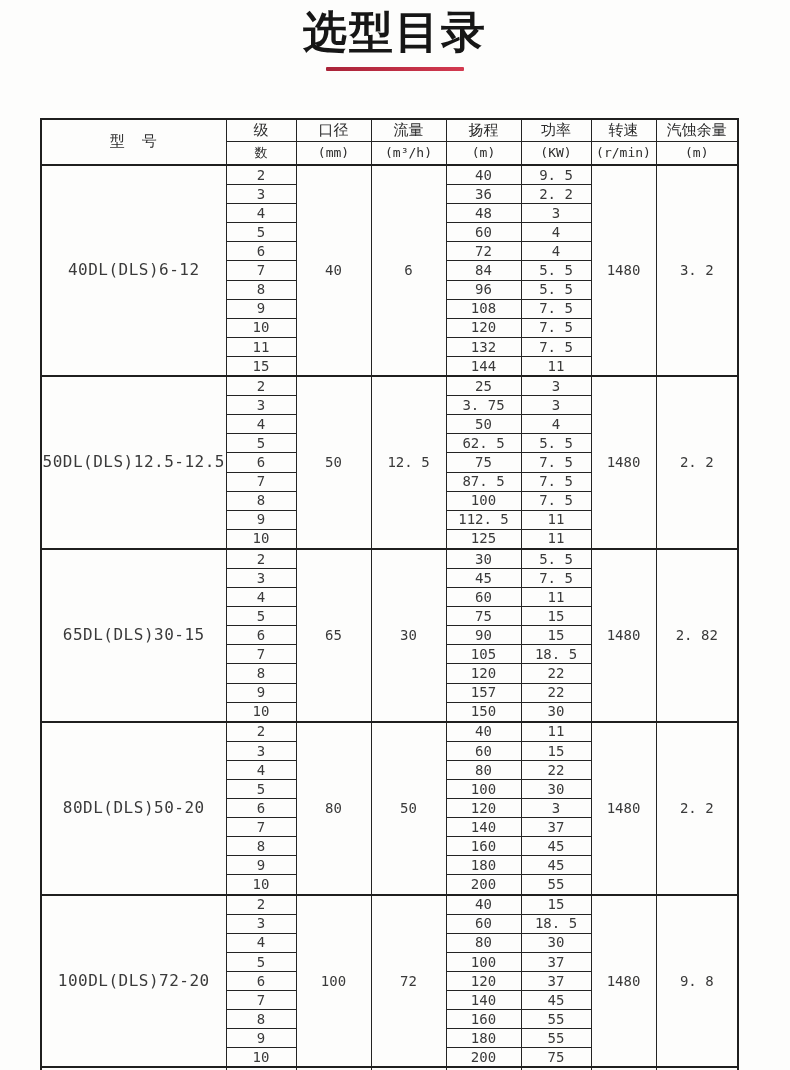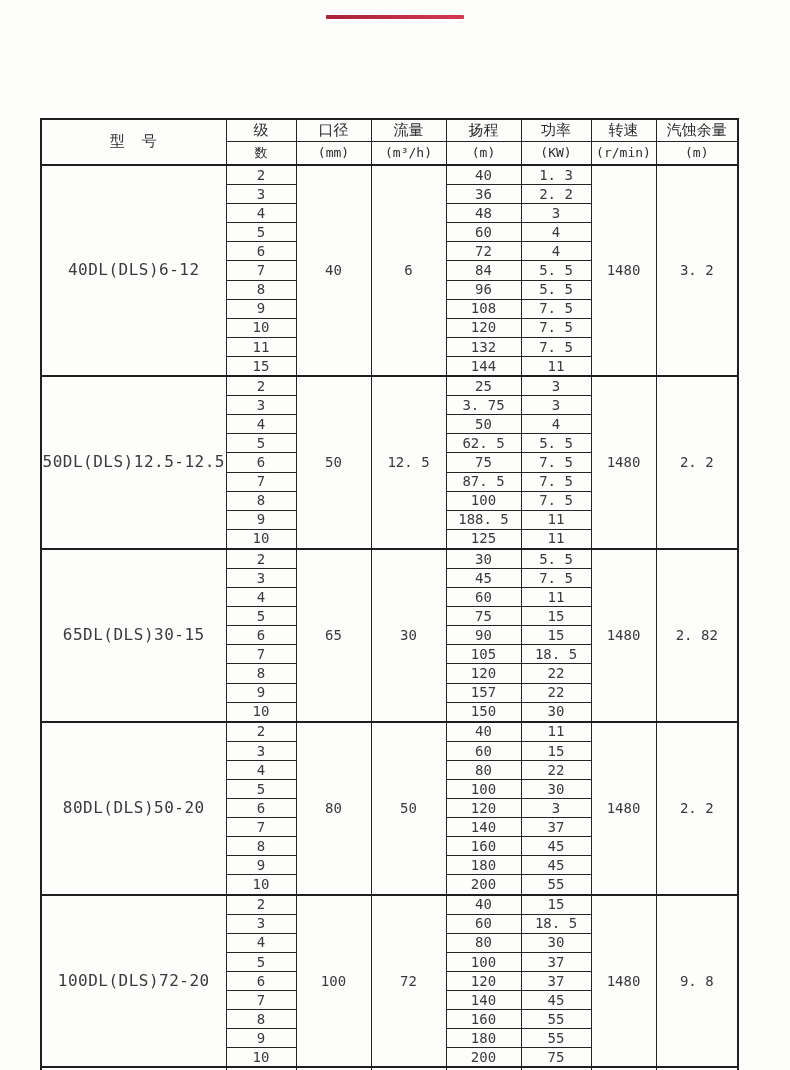--- a/index.html
+++ b/index.html
@@ -50,20 +50,21 @@
   .catalog tbody td { height: 18.1px; }
   .catalog td.model-cell { font-size: 16px; letter-spacing: 0.5px; }
   .catalog .sec-top { border-top: 2px solid #1f1f1f; }
   .catalog tr.partial td { height: 10px; }
 </style>
 </head>
 <body>
 
 <div class="page">
   <div class="title-wrap">
+    <h1 class="page-title">选型目录</h1>
     <div class="title-underline"></div>
   </div>
 
   <table class="catalog">
     <colgroup>
       <col style="width:185px">
         <col style="width:70px">
         <col style="width:75px">
         <col style="width:75px">
       <col style="width:75px">
@@ -92,21 +93,21 @@
           <th>(m)</th>
         </tr>
       </thead>
     <tbody>
         <tr>
           <td class="model-cell sec-top" rowspan="11">40DL(DLS)6-12</td>
           <td class="stage-cell sec-top">2</td>
           <td class="diameter-cell sec-top" rowspan="11">40</td>
           <td class="flow-cell sec-top" rowspan="11">6</td>
           <td class="head-cell sec-top">40</td>
-          <td class="power-cell sec-top">1. 3</td>
+          <td class="power-cell sec-top">9. 5</td>
           <td class="speed-cell sec-top" rowspan="11">1480</td>
           <td class="npsh-cell sec-top" rowspan="11">3. 2</td>
         </tr>
         <tr>
           <td class="stage-cell">3</td>
           <td class="head-cell">36</td>
           <td class="power-cell">2. 2</td>
         </tr>
         <tr>
           <td class="stage-cell">4</td>
@@ -188,21 +189,21 @@
           <td class="head-cell">87. 5</td>
           <td class="power-cell">7. 5</td>
         </tr>
         <tr>
           <td class="stage-cell">8</td>
           <td class="head-cell">100</td>
           <td class="power-cell">7. 5</td>
         </tr>
         <tr>
           <td class="stage-cell">9</td>
-          <td class="head-cell">188. 5</td>
+          <td class="head-cell">112. 5</td>
           <td class="power-cell">11</td>
         </tr>
         <tr>
           <td class="stage-cell">10</td>
           <td class="head-cell">125</td>
           <td class="power-cell">11</td>
         </tr>
         <tr>
           <td class="model-cell sec-top" rowspan="9">65DL(DLS)30-15</td>
           <td class="stage-cell sec-top">2</td>

